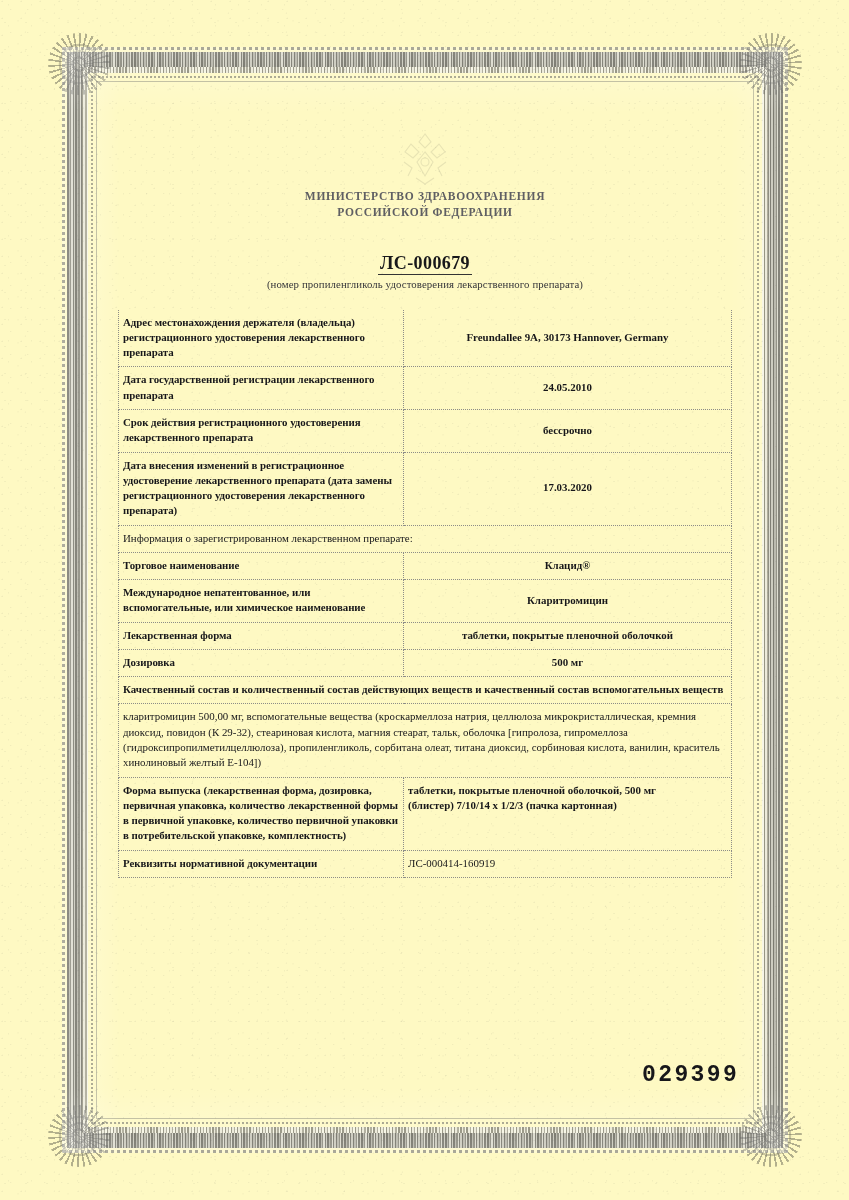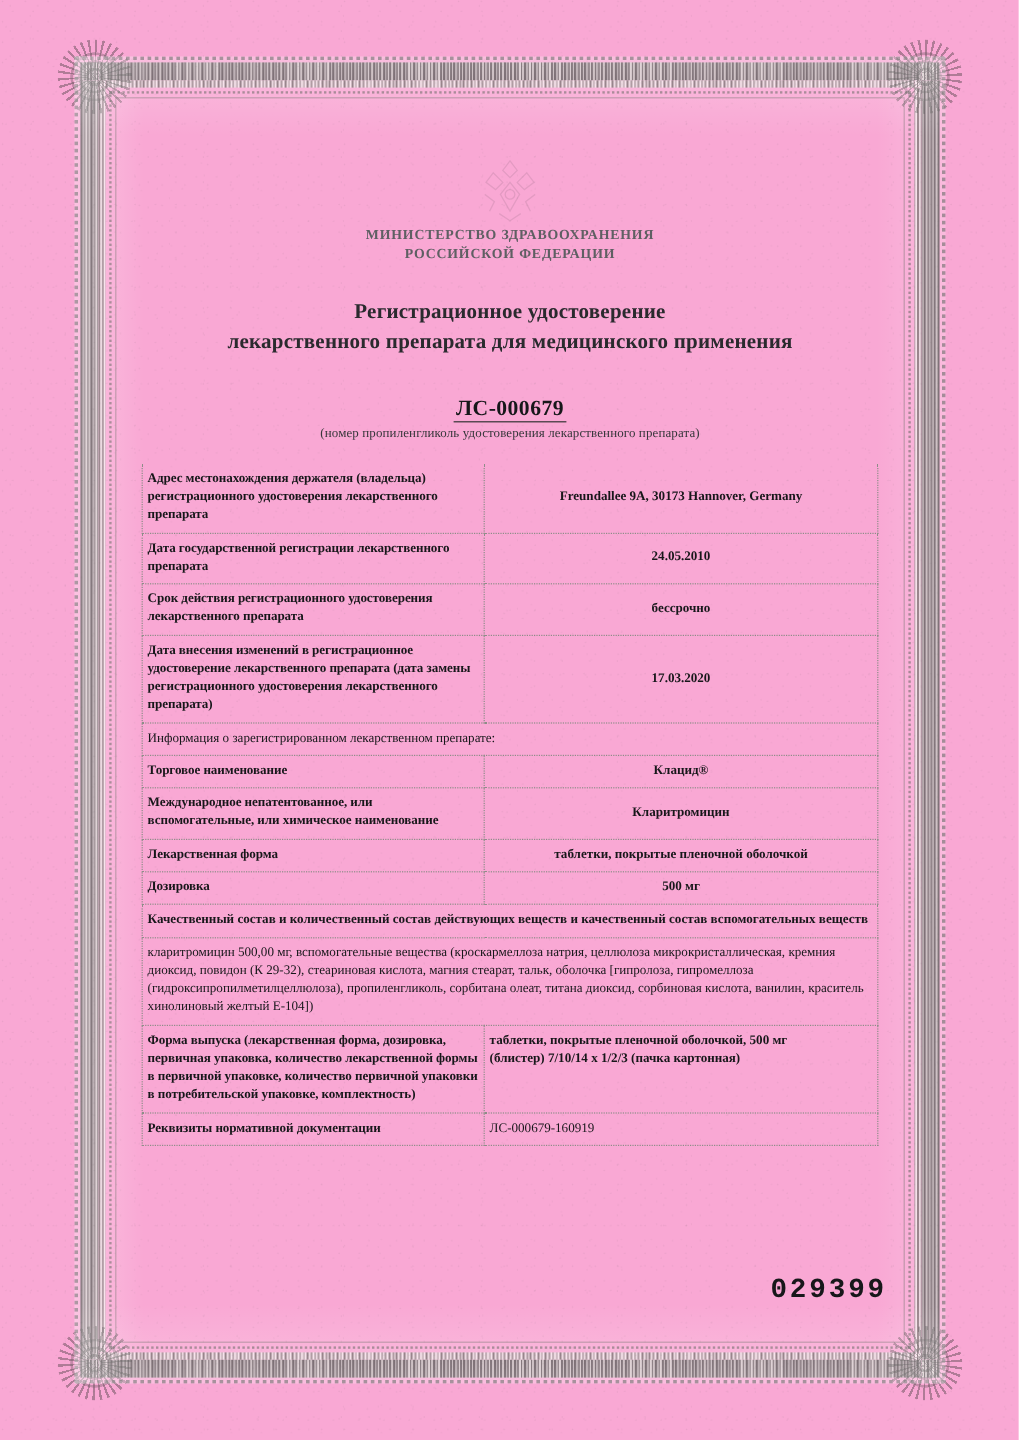--- a/index.html
+++ b/index.html
@@ -11,21 +11,21 @@
     width: 849px; height: 1200px;
     font-family: "Liberation Serif", serif;
     position: relative;
     overflow: hidden;
   }
 
   
   #page {
     position: absolute;
     inset: 0;
-    background: #f9a8d4;
+    background: #fef9c3;
     padding-left: 44px;
   }
   
   #scan-noise {
     position: absolute;
     inset: 0;
     pointer-events: none;
     opacity: .30;
     background-image:
       radial-gradient(circle at 11% 7%, rgba(90,90,90,.30) .5px, transparent .9px),
@@ -318,24 +318,20 @@
         <path d="M30 50 L39 56 L48 50"></path>
         <circle cx="39" cy="34" r="4"></circle>
       </g>
     </svg>
 
     <div class="ministry">
       <div>МИНИСТЕРСТВО ЗДРАВООХРАНЕНИЯ</div>
       <div>РОССИЙСКОЙ ФЕДЕРАЦИИ</div>
     </div>
 
-    <div class="doc-title">
-      <div>Регистрационное удостоверение</div>
-      <div>лекарственного препарата для медицинского применения</div>
-    </div>
 
     <div class="reg-number">
       <span>ЛС-000679</span>
     </div>
     <div class="reg-caption">(номер пропиленгликоль удостоверения лекарственного препарата)</div>
 
     <table class="reg-table">
       <tbody>
         <tr>
           <td class="label">Адрес местонахождения держателя (владельца) регистрационного удостоверения лекарственного препарата</td>
@@ -380,21 +376,21 @@
         </tr>
         <tr>
           <td class="label">Форма выпуска (лекарственная форма, дозировка, первичная упаковка, количество лекарственной формы в первичной упаковке, количество первичной упаковки в потребительской упаковке, комплектность)</td>
           <td class="value left-al">
             <span>таблетки, покрытые пленочной оболочкой, 500 мг</span><br>
             <span>(блистер) 7/10/14 х 1/2/3 (пачка картонная)</span>
           </td>
         </tr>
         <tr>
           <td class="label">Реквизиты нормативной документации</td>
-          <td class="normative">ЛС-000679-160919</td>
+          <td class="normative">ЛС-000414-160919</td>
         </tr>
       </tbody>
     </table>
 
     <div id="serial">029399</div>
   </div>
 
   <div id="scan-noise"></div>
 </div>
 

